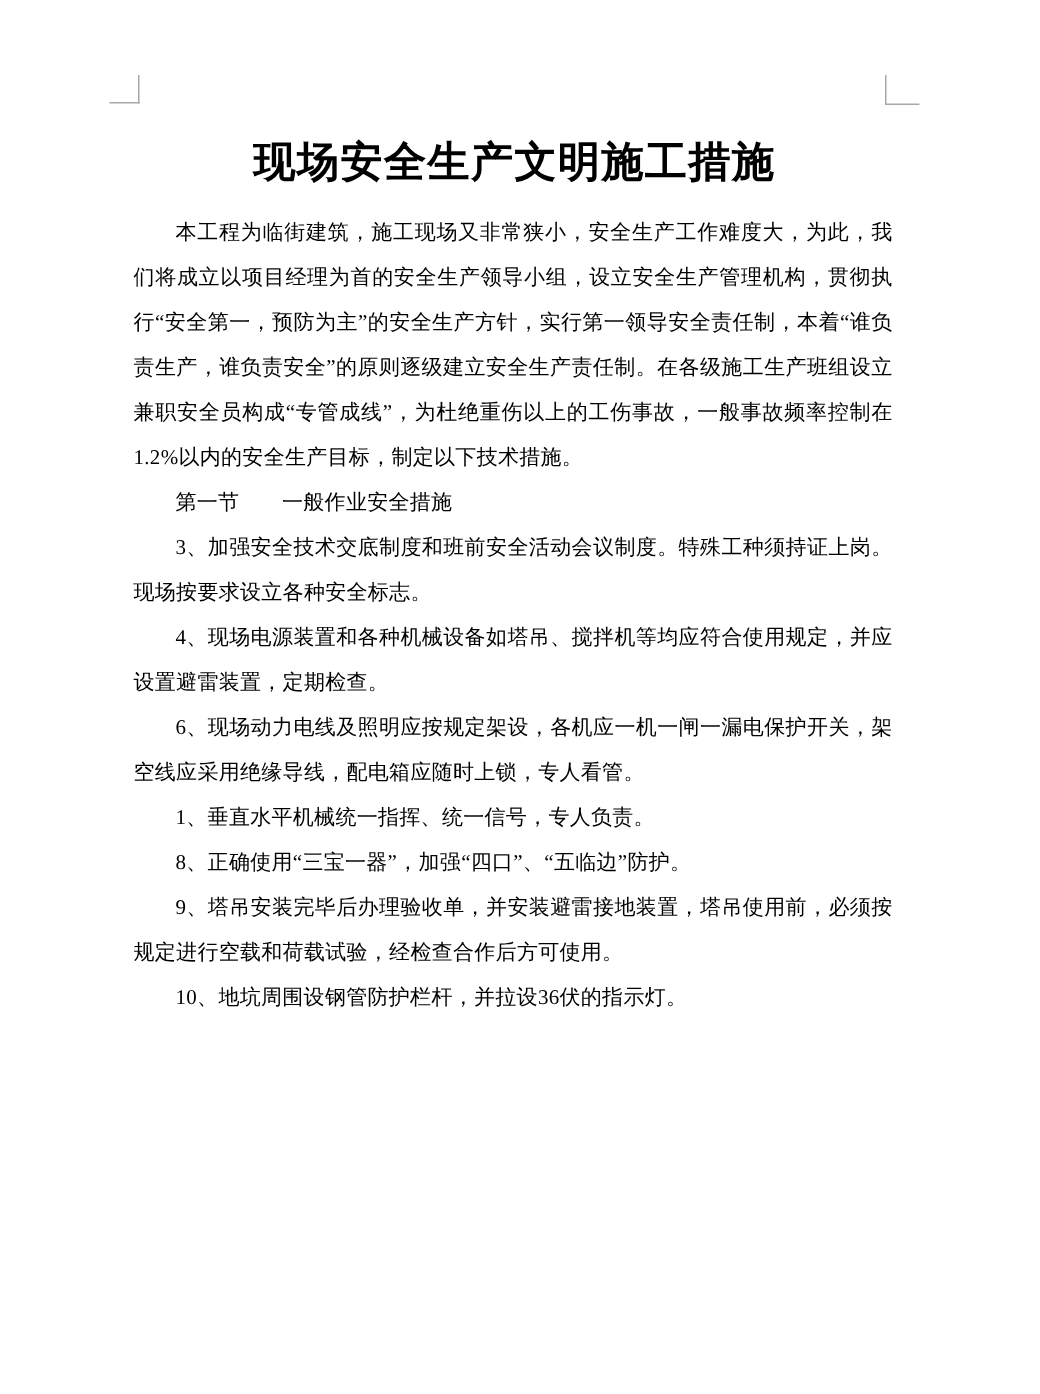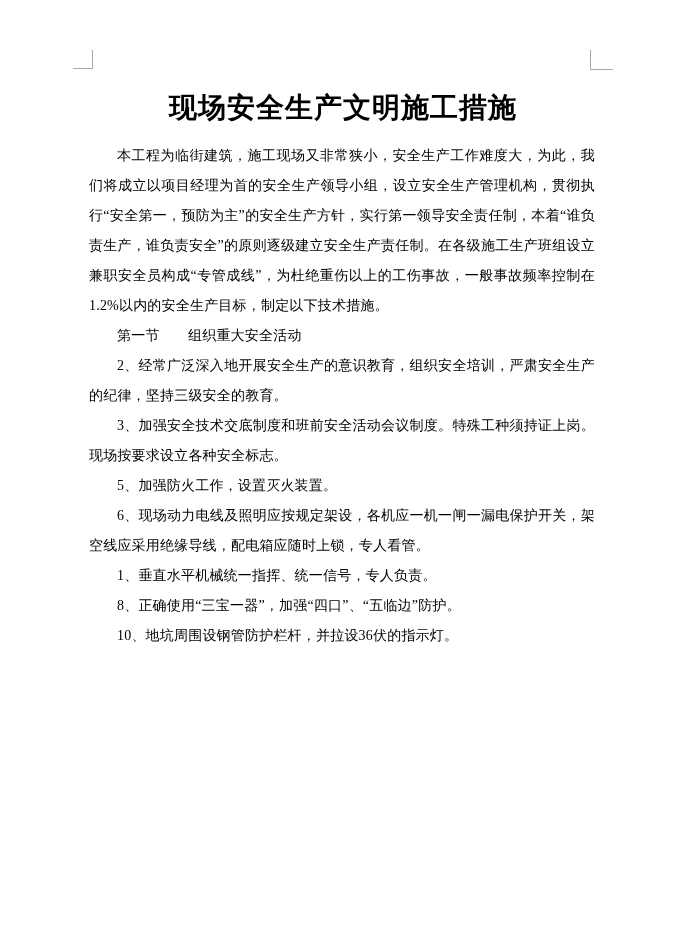--- a/index.html
+++ b/index.html
@@ -73,25 +73,25 @@
 
   <div class="crop crop-tl"></div>
   <div class="crop crop-tr"></div>
   <div class="crop crop-bl"></div>
   <div class="crop crop-br"></div>
 
   <h1 class="doc-title">现场安全生产文明施工措施</h1>
 
   <div class="doc-body">
       <p class="para">本工程为临街建筑，施工现场又非常狭小，安全生产工作难度大，为此，我们将成立以项目经理为首的安全生产领导小组，设立安全生产管理机构，贯彻执行“安全第一，预防为主”的安全生产方针，实行第一领导安全责任制，本着“谁负责生产，谁负责安全”的原则逐级建立安全生产责任制。在各级施工生产班组设立兼职安全员构成“专管成线”，为杜绝重伤以上的工伤事故，一般事故频率控制在1.2%以内的安全生产目标，制定以下技术措施。</p>
-      <p class="para">第一节　　组织重大安全活动</p>
-      <p class="para">2、经常广泛深入地开展安全生产的意识教育，组织安全培训，严肃安全生产的纪律，坚持三级安全的教育。</p>
+      <p class="para">第一节　　一般作业安全措施</p>
       <p class="para">3、加强安全技术交底制度和班前安全活动会议制度。特殊工种须持证上岗。现场按要求设立各种安全标志。</p>
-      <p class="para">5、加强防火工作，设置灭火装置。</p>
+      <p class="para">4、现场电源装置和各种机械设备如塔吊、搅拌机等均应符合使用规定，并应设置避雷装置，定期检查。</p>
       <p class="para">6、现场动力电线及照明应按规定架设，各机应一机一闸一漏电保护开关，架空线应采用绝缘导线，配电箱应随时上锁，专人看管。</p>
       <p class="para">1、垂直水平机械统一指挥、统一信号，专人负责。</p>
       <p class="para">8、正确使用“三宝一器”，加强“四口”、“五临边”防护。</p>
+      <p class="para">9、塔吊安装完毕后办理验收单，并安装避雷接地装置，塔吊使用前，必须按规定进行空载和荷载试验，经检查合作后方可使用。</p>
       <p class="para">10、地坑周围设钢管防护栏杆，并拉设36伏的指示灯。</p>
     </div>
 
   <div class="page-number">1</div>
 
 </div>
 
 </body></html>

